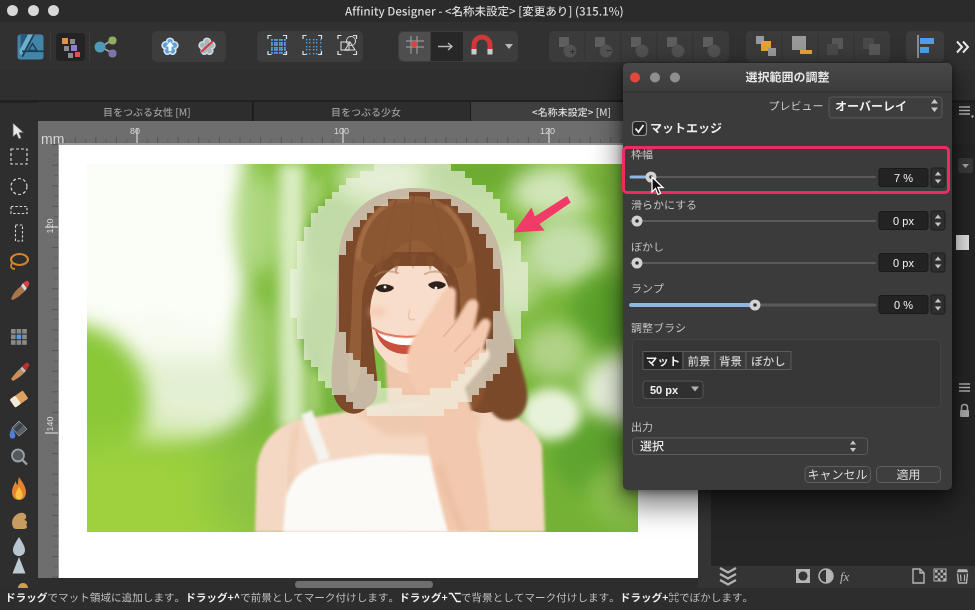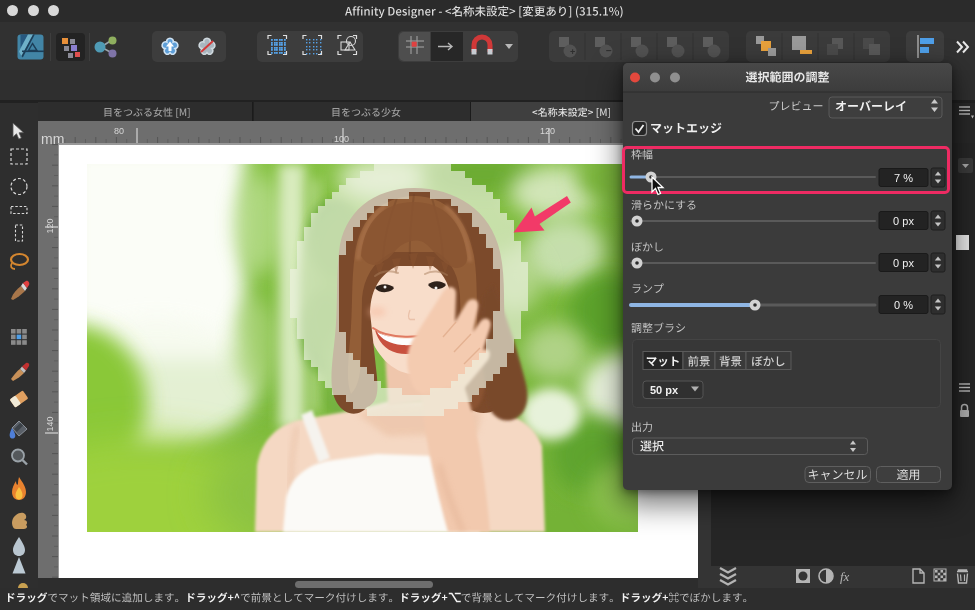--- a/index.html
+++ b/index.html
@@ -252,22 +252,22 @@
     <line x1="610.8" y1="137" x2="610.8" y2="143" stroke="#565656" stroke-width="1"></line>
     <line x1="621.1" y1="139" x2="621.1" y2="143" stroke="#5e5e5e" stroke-width="1"></line>
     <line x1="631.4" y1="137" x2="631.4" y2="143" stroke="#565656" stroke-width="1"></line>
     <line x1="641.7" y1="139" x2="641.7" y2="143" stroke="#5e5e5e" stroke-width="1"></line>
     <line x1="652.0" y1="137" x2="652.0" y2="143" stroke="#565656" stroke-width="1"></line>
     <line x1="662.3" y1="139" x2="662.3" y2="143" stroke="#5e5e5e" stroke-width="1"></line>
     <line x1="672.6" y1="137" x2="672.6" y2="143" stroke="#565656" stroke-width="1"></line>
     <line x1="682.9" y1="139" x2="682.9" y2="143" stroke="#5e5e5e" stroke-width="1"></line>
     <line x1="693.2" y1="137" x2="693.2" y2="143" stroke="#565656" stroke-width="1"></line>
   </svg>
-<div class="lt" style="left:114px;top:126px">80</div>
-<div class="lt" style="left:334px;top:134px">100</div>
+<div class="lt" style="left:130px;top:126px">80</div>
+<div class="lt" style="left:334px;top:126px">100</div>
 <div class="lt" style="left:540px;top:126px">120</div>
 <div class="lt" style="left:41px;top:131px;font-size:14px">mm</div>
 <svg class="ap" style="left:0;top:0" width="70" height="610" viewBox="0 0 70 610">
     <line x1="52" y1="144.6" x2="58" y2="144.6" stroke="#565656" stroke-width="1"></line>
     <line x1="54" y1="154.9" x2="58" y2="154.9" stroke="#5e5e5e" stroke-width="1"></line>
     <line x1="52" y1="165.2" x2="58" y2="165.2" stroke="#565656" stroke-width="1"></line>
     <line x1="54" y1="175.5" x2="58" y2="175.5" stroke="#5e5e5e" stroke-width="1"></line>
     <line x1="52" y1="185.8" x2="58" y2="185.8" stroke="#565656" stroke-width="1"></line>
     <line x1="54" y1="196.1" x2="58" y2="196.1" stroke="#5e5e5e" stroke-width="1"></line>
     <line x1="52" y1="206.4" x2="58" y2="206.4" stroke="#565656" stroke-width="1"></line>

